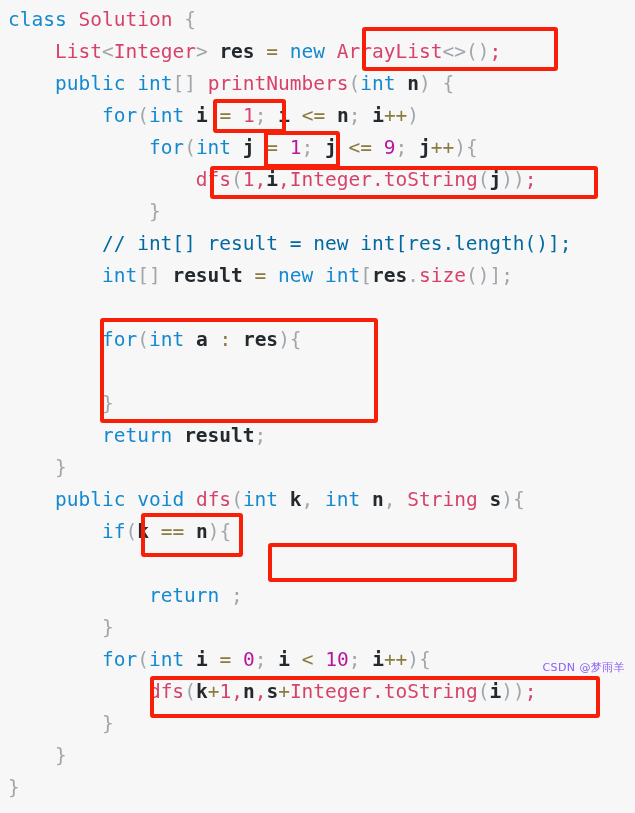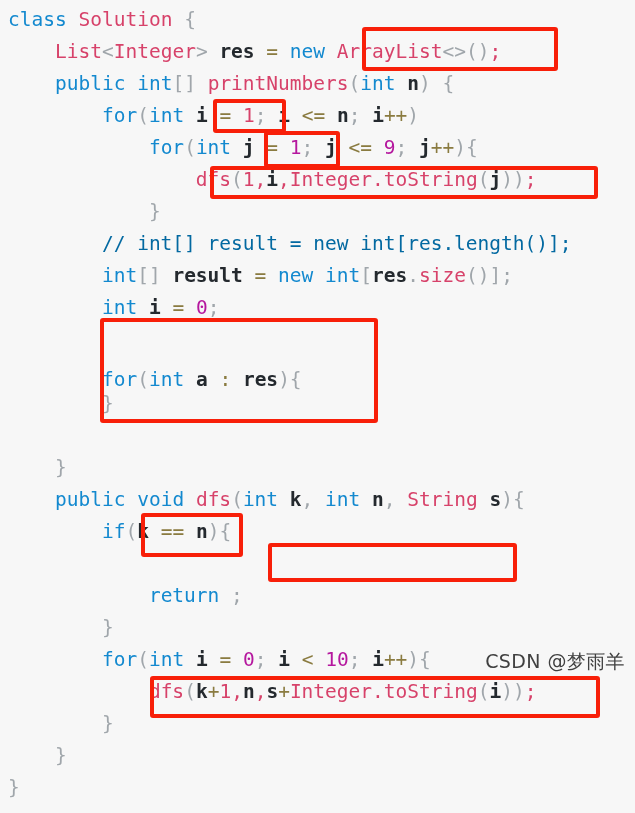--- a/index.html
+++ b/index.html
@@ -54,23 +54,23 @@
     box-sizing: border-box;
     background: transparent;
     z-index: 5;
     pointer-events: none;
   }
 
   #watermark {
     position: absolute;
     right: 10px;
     bottom: 10px;
-    color: #404040;
+    color: #8b5cf6;
     font-family: "DejaVu Sans", "Liberation Sans", sans-serif;
-    font-size: 19px;
+    font-size: 11px;
     letter-spacing: 0.4px;
     z-index: 8;
   }
 </style>
 </head>
 <body>
 
 <div id="code-surface">
 
   <div class="code-line" style="top:4px;"><span class="kw">class</span><span class="plain"> </span><span class="typ">Solution</span><span class="plain"> </span><span class="pun">{</span></div>
@@ -84,27 +84,27 @@
   <div class="code-line" style="top:132px;"><span class="plain">            </span><span class="kw">for</span><span class="pun">(</span><span class="kw">int</span><span class="plain"> </span><span class="ident">j</span><span class="plain"> </span><span class="op">=</span><span class="plain"> </span><span class="num">1</span><span class="pun">;</span><span class="plain"> </span><span class="ident">j</span><span class="plain"> </span><span class="op">&lt;=</span><span class="plain"> </span><span class="num">9</span><span class="pun">;</span><span class="plain"> </span><span class="ident">j</span><span class="op">++</span><span class="pun">){</span></div>
 
   <div class="code-line" style="top:164px;"><span class="plain">                </span><span class="typ">dfs</span><span class="pun">(</span><span class="numr">1</span><span class="typ">,</span><span class="ident">i</span><span class="typ">,</span><span class="typ">Integer</span><span class="typ">.</span><span class="typ">toString</span><span class="pun">(</span><span class="ident">j</span><span class="pun">))</span><span class="typ">;</span></div>
 
   <div class="code-line" style="top:196px;"><span class="plain">            </span><span class="pun">}</span></div>
 
   <div class="code-line cmt" style="top:228px;">        // int[] result = new int[res.length()];</div>
 
   <div class="code-line" style="top:260px;"><span class="plain">        </span><span class="kw">int</span><span class="pun">[]</span><span class="plain"> </span><span class="ident">result</span><span class="plain"> </span><span class="op">=</span><span class="plain"> </span><span class="kw">new</span><span class="plain"> </span><span class="kw">int</span><span class="pun">[</span><span class="ident">res</span><span class="pun">.</span><span class="typ">size</span><span class="pun">()];</span></div>
 
-  <div class="code-line" style="top:292px;"><span class="plain">        </span><span class="kw">int</span><span class="plain"> </span><span class="ident">i</span><span class="plain"> </span><span class="op">=</span><span class="plain"> </span><span class="num">0</span><span class="pun">;</span></div>
 
-  <div class="code-line" style="top:324px;margin-top:40px;"><span class="plain">        </span><span class="kw">for</span><span class="pun">(</span><span class="kw">int</span><span class="plain"> </span><span class="ident">a</span><span class="plain"> </span><span class="op">:</span><span class="plain"> </span><span class="ident">res</span><span class="pun">){</span></div>
+  <div class="code-line" style="top:324px;"><span class="plain">        </span><span class="kw">for</span><span class="pun">(</span><span class="kw">int</span><span class="plain"> </span><span class="ident">a</span><span class="plain"> </span><span class="op">:</span><span class="plain"> </span><span class="ident">res</span><span class="pun">){</span></div>
 
 
   <div class="code-line" style="top:388px;"><span class="plain">        </span><span class="pun">}</span></div>
 
+  <div class="code-line" style="top:420px;"><span class="plain">        </span><span class="kw">return</span><span class="plain"> </span><span class="ident">result</span><span class="pun">;</span></div>
 
   <div class="code-line" style="top:452px;"><span class="plain">    </span><span class="pun">}</span></div>
 
   <div class="code-line" style="top:484px;"><span class="plain">    </span><span class="kw">public</span><span class="plain"> </span><span class="kw">void</span><span class="plain"> </span><span class="typ">dfs</span><span class="pun">(</span><span class="kw">int</span><span class="plain"> </span><span class="ident">k</span><span class="pun">,</span><span class="plain"> </span><span class="kw">int</span><span class="plain"> </span><span class="ident">n</span><span class="pun">,</span><span class="plain"> </span><span class="typ">String</span><span class="plain"> </span><span class="ident">s</span><span class="pun">){</span></div>
 
   <div class="code-line" style="top:516px;"><span class="plain">        </span><span class="kw">if</span><span class="pun">(</span><span class="ident">k</span><span class="plain"> </span><span class="op">==</span><span class="plain"> </span><span class="ident">n</span><span class="pun">){</span></div>
 
 
   <div class="code-line" style="top:580px;"><span class="plain">            </span><span class="kw">return</span><span class="plain"> </span><span class="pun">;</span></div>
 

